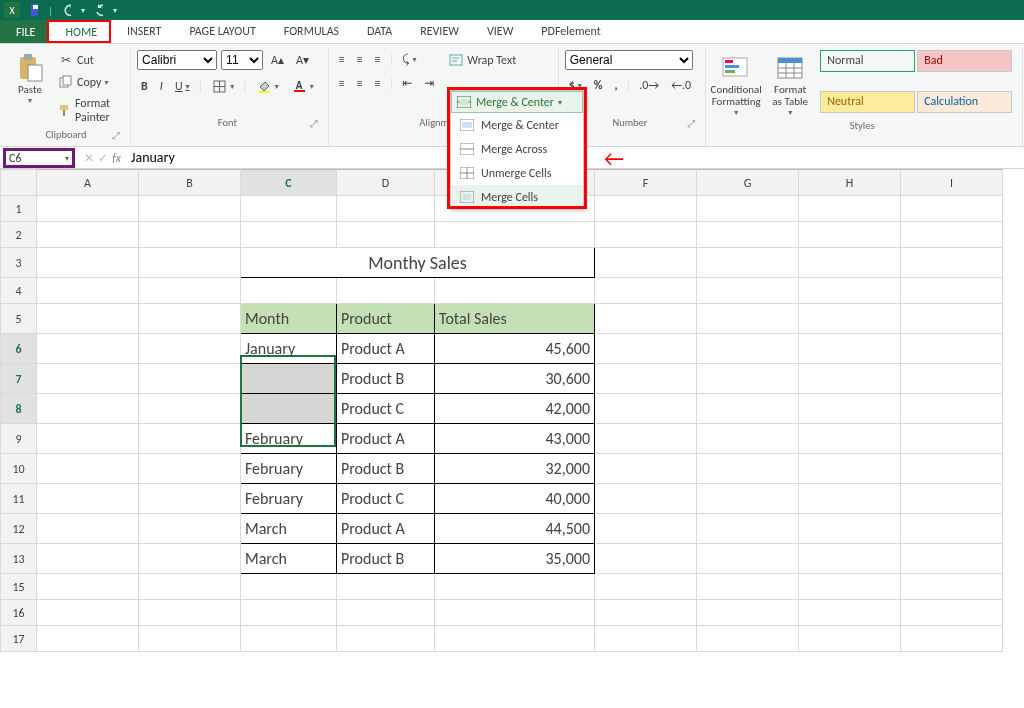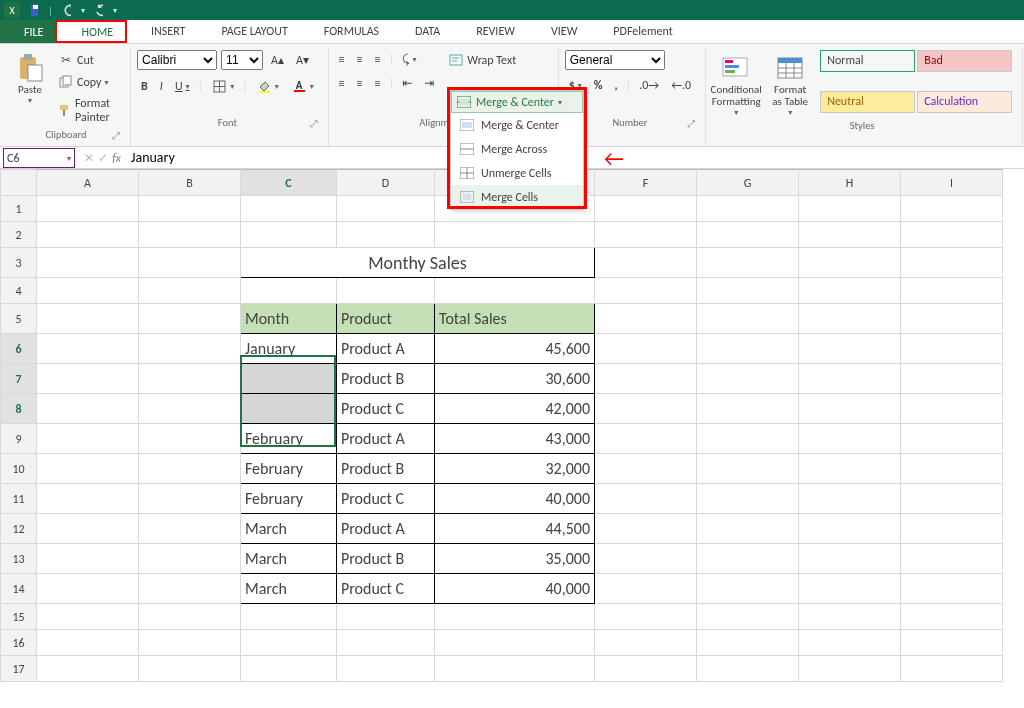--- a/index.html
+++ b/index.html
@@ -4,21 +4,21 @@
 <style>
   * { box-sizing: border-box; margin: 0; padding: 0; }
   body { font-family: "Segoe UI", Calibri, sans-serif; font-size: 12px; color: #444; background: #fff; width: 1024px; }
   
   .titlebar { height: 20px; background: #0b6a4f; display: flex; align-items: center; padding: 0 4px; gap: 6px; }
   .titlebar .t-icon { width: 16px; height: 16px; display: inline-flex; align-items: center; justify-content: center; }
   .titlebar svg { display:block }
   .t-sep { color: #82c3af; font-size: 11px; padding: 0 0px; }
   
   .tabs { height: 24px; background: #fff; border-bottom: 1px solid #d4d4d4; display: flex; align-items: stretch; }
-  .tab { padding: 4px 12px 0 24px; color: #444; font-size: 12px; cursor: pointer; }
+  .tab { padding: 4px 12px 0 16px; color: #444; font-size: 12px; cursor: pointer; }
   .tab.file { background: #217346; color: #fff; padding-top:5px; }
   .tab.active { color: #217346; border: 2px solid red; padding-top:3px; }
   
   .red-arrow-up { position: absolute; color: red; font-size: 22px; line-height: 1; user-select: none; }
   .red-arrow-left { position: absolute; color: red; font-size: 22px; line-height: 1; user-select: none; }
   
   .ribbon { position: relative; background: #f5f6f6; border-bottom: 1px solid #d4d4d4; padding: 4px 6px 0 6px; display: flex; }
   .group { border-right: 1px solid #e1e1e1; padding: 2px 10px 2px 6px; display: flex; flex-direction: column; }
   .group:last-child { border-right: none; }
   .group-body { display:flex; gap:6px; align-items:flex-start; min-height:64px; }
@@ -29,30 +29,30 @@
   .btn { display:inline-flex; align-items:center; padding:1px 3px; border:1px solid transparent; border-radius:2px; cursor:pointer; font-size:12px; color:#444; gap:3px; }
   .dd-caret { font-size:8px; color:#666 }
   .bigbtn { display:flex; flex-direction:column; align-items:center; justify-content:flex-start; width:48px; padding:2px 2px 0; cursor:pointer; font-size:11px; line-height:1.1; text-align:center; }
   .bigbtn .ic { width:32px; height:32px; display:flex; align-items:center; justify-content:center; }
   select.fontbox { height:20px; font-size:12px; }
   .icon16 { width:16px; height:16px; display:inline-flex; align-items:center; justify-content:center; }
   .style-cell { width:95px; height:22px; border:1px solid #c8c8c8; padding:2px 6px; font-size:12px; }
   .style-normal { border:1px solid #27a562; }
   .style-bad { background:#f6c6c6; color:#9c0006; }
   .style-neutral { background:#ffeb9c; color:#9c6500; }
-  .style-calc { background:#fdeada; color:#6d28d9; }
+  .style-calc { background:#fdeada; color:#0369a1; }
   
   .merge-pop { position:absolute; top:46px; left:450px; width:134px; background:#fff; border:1px solid #c8c8c8; box-shadow:2px 2px 4px rgba(0,0,0,.15); z-index:50; }
   .merge-btn { display:flex; align-items:center; gap:4px; padding:2px 4px; background:#e9f3eb; border:1px solid #96c8a9; font-size:12px; color:#2a7a3e; }
   .merge-item { display:flex; align-items:center; gap:6px; padding:4px 8px; font-size:12px; color:#444; cursor:pointer; }
   .merge-item.hl { background:#e9f3eb; }
   .red-box { position:absolute; border:3px solid red; pointer-events:none; z-index:60; }
   
   .fbar { display:flex; align-items:center; height:22px; border-bottom:1px solid #d4d4d4; background:#fff; }
-  .namebox { width:72px; height:20px; border:1px solid #701a75; margin:0 3px; display:flex; align-items:center; padding:0 3px; font-size:12px; justify-content:space-between; }
+  .namebox { width:72px; height:20px; border:3px solid #701a75; margin:0 3px; display:flex; align-items:center; padding:0 3px; font-size:12px; justify-content:space-between; }
   .fx-ctrl { display:flex; align-items:center; gap:4px; padding:0 6px; color:#bbb; }
   .fx-ctrl .fx { font-style:italic; color:#888; }
   .formula-input { flex:1; height:20px; border:none; font-size:14px; padding:0 4px; font-family:Calibri, sans-serif; outline:none; }
   
   .grid-wrap { position:relative; }
   table.grid { border-collapse:collapse; table-layout:fixed; }
   .grid th, .grid td { border:1px solid #d9d9d9; height:26px; }
   .grid th { background:#f2f2f2; font-weight:normal; color:#444; font-size:12px; }
   .grid th.colh { border-top:1px solid #bbb; }
   .grid th.rowh { width:36px; text-align:center; }
@@ -259,21 +259,21 @@
         </div>
         <div style="height:20px"></div>
       </div>
     </div>
     <div class="group-title"><span>Alignment</span></div>
   </div>
 
   <div class="group">
     <div class="group-body stack" style="gap:6px">
       <div class="row">
-        <select class="fontbox" style="width:100px"><option>General</option></select>
+        <select class="fontbox" style="width:128px"><option>General</option></select>
       </div>
       <div class="row">
         <span class="btn">
             <b>$</b>
             <span class="dd-caret">▾</span>
           </span>
         <span class="btn">
             <b>%</b>
           </span>
         <span class="btn">
@@ -574,32 +574,20 @@
           <td></td>
           <td></td>
     <td class="tbl-border">March</td>
     <td class="tbl-border">Product B</td>
     <td class="tbl-border num">35,000</td>
     <td></td>
           <td></td>
           <td></td>
           <td></td>
         </tr>
-  <tr class="row-big">
-          <th class="rowh">14</th>
-          <td></td>
-          <td></td>
-    <td class="tbl-border">March</td>
-    <td class="tbl-border">Product C</td>
-    <td class="tbl-border num">40,000</td>
-    <td></td>
-          <td></td>
-          <td></td>
-          <td></td>
-        </tr>
   <tr>
           <th class="rowh">15</th>
           <td></td>
           <td></td>
           <td></td>
           <td></td>
           <td></td>
           <td></td>
           <td></td>
           <td></td>

